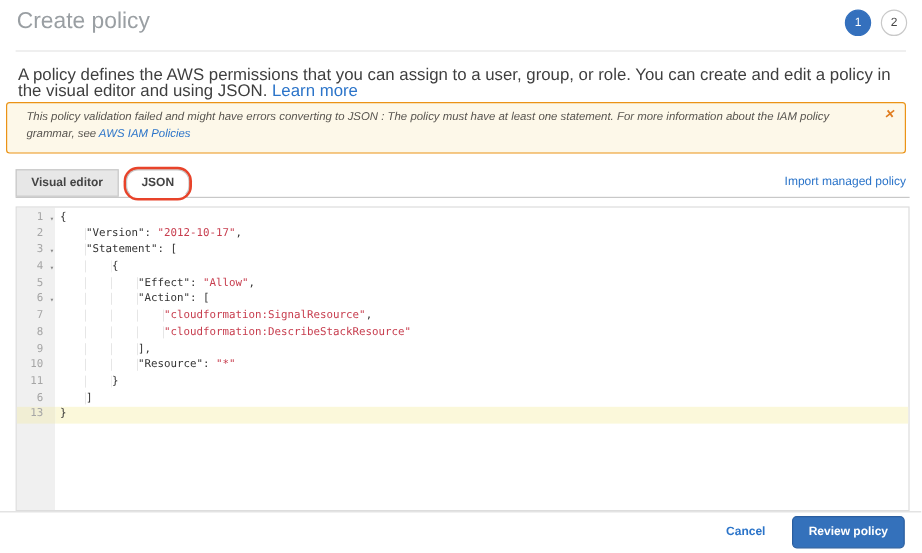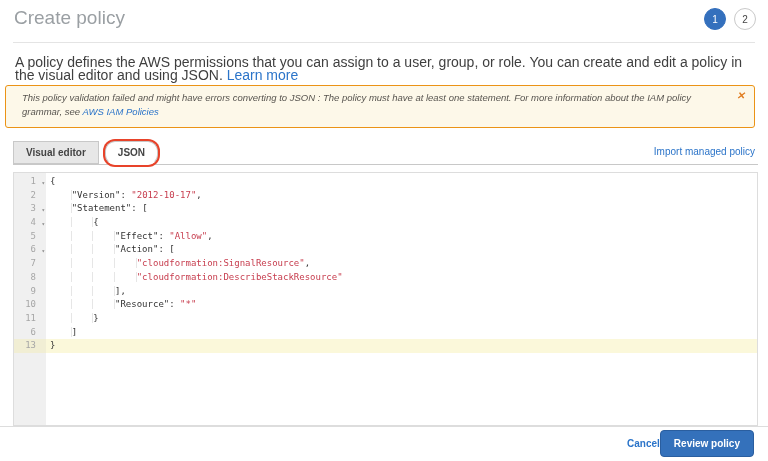--- a/index.html
+++ b/index.html
@@ -44,21 +44,21 @@
   .gutter-cell .fold{position:absolute;right:1px;top:1px;font-size:6px;color:#8a8a8a;}
   .code-cell{flex:1;padding-left:4px;color:var(--code-plain);}
   .tok-s{color:var(--code-string);}
   .indent{background-image:repeating-linear-gradient(to right,transparent 0,transparent calc(4ch - 1px),#e6e6e6 calc(4ch - 1px),#e6e6e6 4ch);}
   .ed-row.active .code-cell{background:var(--active-line);}
   .ed-row.active .gutter-cell{background:#f1eed4;}
   
   .footer{
     position:absolute;left:0;right:0;bottom:0;height:33px;background:#fff;
     border-top:1px solid #ddd;display:flex;align-items:center;justify-content:flex-end;
-    padding:0 14px;
+    padding:0 14px;gap:22px;
   }
   .cancel-link{font-size:10px;font-weight:bold;}
   .btn-primary{
     background:var(--button-bg);border:1px solid var(--button-border);color:#fff;
     font-family:"Liberation Sans",sans-serif;font-size:10px;font-weight:bold;
     padding:7px 13px;border-radius:4px;cursor:pointer;
   }
 </style>
 </head>
 <body>

